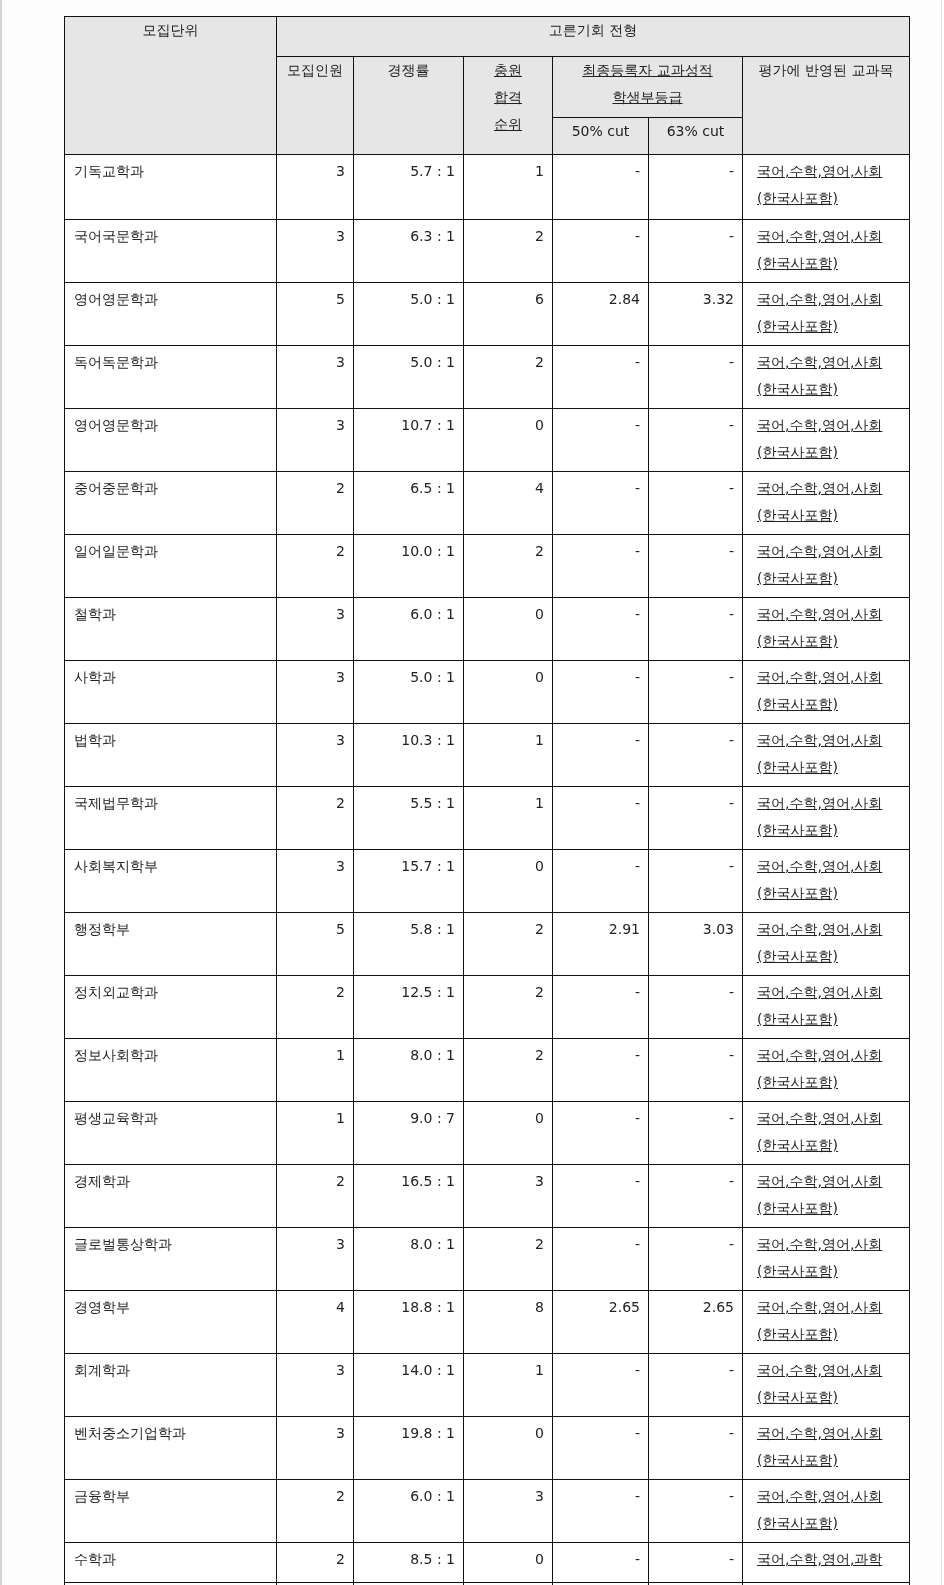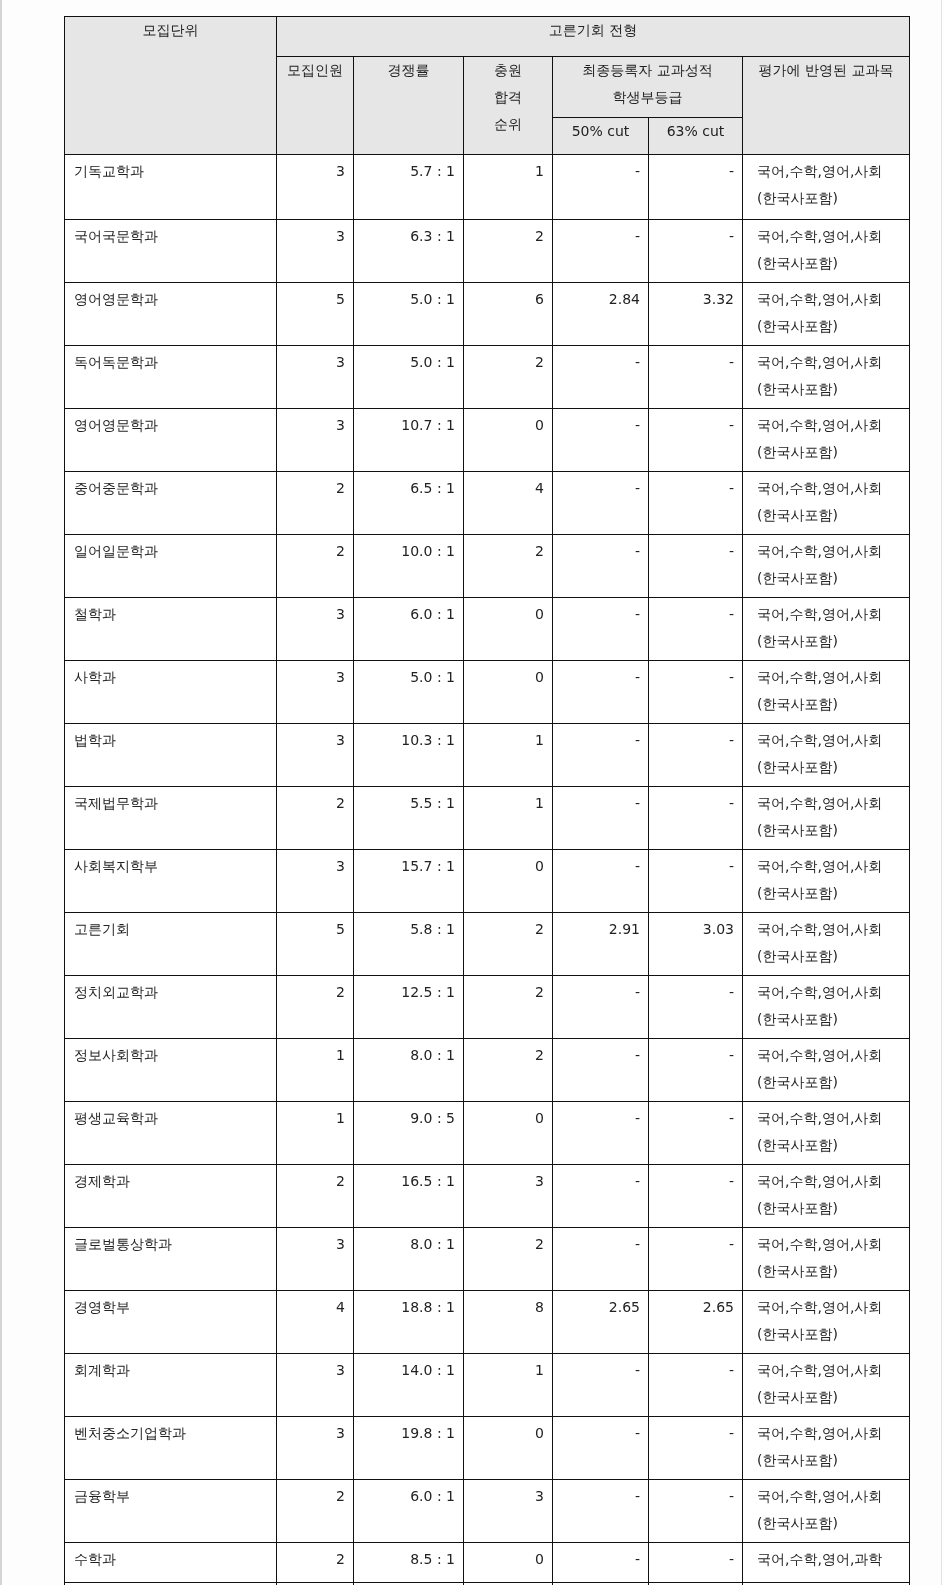--- a/index.html
+++ b/index.html
@@ -52,21 +52,21 @@
     td {
       height: 59px;
       line-height: 27px;
       padding-top: 3px !important;
     }
     tr.short td { height: 36px; }
     tr.first td { height: 61px; margin-top: 18px; }
     td.name { text-align: left; padding-left: 9px !important; }
     td.num { text-align: right; padding-right: 8px !important; }
     td.subj { text-align: left; padding-left: 14px !important; line-height: 27px; }
-    .subj-line { display: block; white-space: nowrap; }
+    .subj-line { display: block; white-space: nowrap; text-decoration: underline; }
   </style>
 </head>
 <body>
 
 <div class="page-frame"></div>
 
 <table class="admission">
   <colgroup>
     <col style="width:212px">
     <col style="width:77px">
@@ -239,21 +239,21 @@
         <td class="num">15.7 : 1</td>
         <td class="num">0</td>
         <td class="num">-</td>
         <td class="num">-</td>
         <td class="subj">
           <span class="subj-line">국어,수학,영어,사회</span>
           <span class="subj-line">(한국사포함)</span>
         </td>
       </tr>
       <tr>
-        <td class="name">고른기회</td>
+        <td class="name">행정학부</td>
         <td class="num">5</td>
         <td class="num">5.8 : 1</td>
         <td class="num">2</td>
         <td class="num">2.91</td>
         <td class="num">3.03</td>
         <td class="subj">
           <span class="subj-line">국어,수학,영어,사회</span>
           <span class="subj-line">(한국사포함)</span>
         </td>
       </tr>
@@ -277,21 +277,21 @@
         <td class="num">-</td>
         <td class="num">-</td>
         <td class="subj">
           <span class="subj-line">국어,수학,영어,사회</span>
           <span class="subj-line">(한국사포함)</span>
         </td>
       </tr>
       <tr>
         <td class="name">평생교육학과</td>
         <td class="num">1</td>
-        <td class="num">9.0 : 5</td>
+        <td class="num">9.0 : 7</td>
         <td class="num">0</td>
         <td class="num">-</td>
         <td class="num">-</td>
         <td class="subj">
           <span class="subj-line">국어,수학,영어,사회</span>
           <span class="subj-line">(한국사포함)</span>
         </td>
       </tr>
       <tr>
         <td class="name">경제학과</td>

